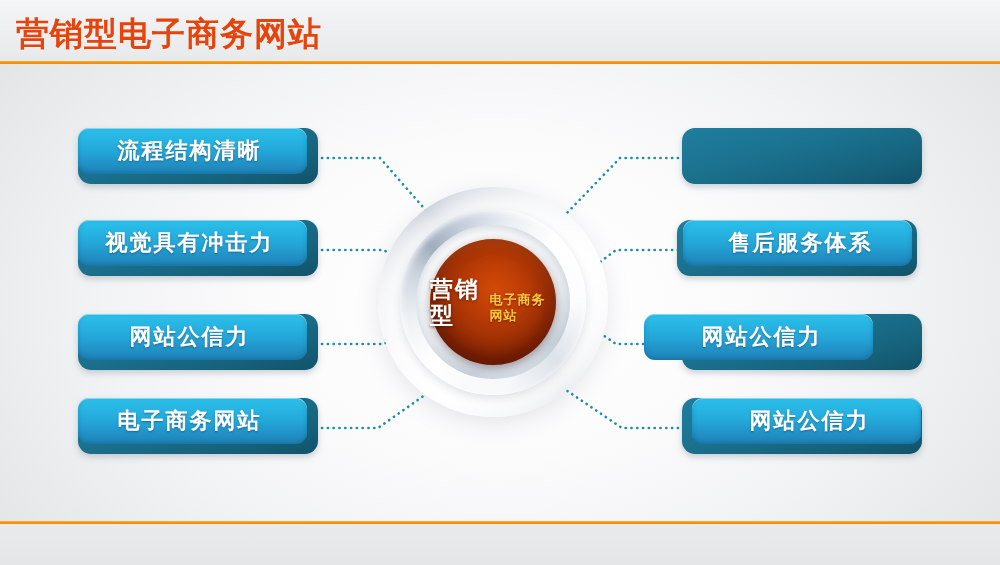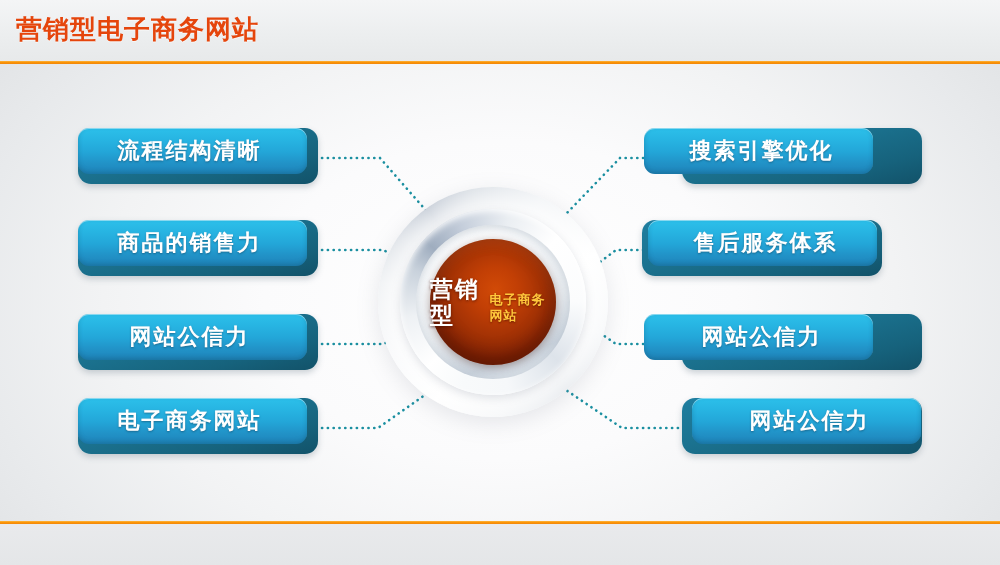--- a/index.html
+++ b/index.html
@@ -25,21 +25,21 @@
   
   .header-band {
     position: absolute;
     left: 0; top: 0;
     width: 1000px; height: 62px;
     background: linear-gradient(180deg, #f4f5f6 0%, #eceeef 55%, #e7e9ea 100%);
   }
   .title {
     position: absolute;
     left: 16px; top: 12px;
-    font-size: 26px;
+    font-size: 33px;
     font-weight: bold;
     letter-spacing: 1px;
     color: #e5450c;
     text-shadow: 0 1px 0 rgba(255,255,255,0.55);
     white-space: nowrap;
   }
   .rule-top {
     position: absolute;
     left: 0; top: 61px;
     width: 1000px; height: 3px;
@@ -219,46 +219,43 @@
   <div class="btn left" style="left:78px; top:128px;">
     <div class="bevel"></div>
     <div class="face">
       <div class="label">流程结构清晰</div>
     </div>
   </div>
 
   <div class="btn left" style="left:78px; top:220px;">
     <div class="bevel"></div>
     <div class="face">
-      <div class="label">商品的销售力</div>
+      <div class="label">视觉具有冲击力</div>
     </div>
   </div>
 
   <div class="btn left" style="left:78px; top:314px;">
     <div class="bevel"></div>
     <div class="face">
       <div class="label">网站公信力</div>
     </div>
   </div>
 
   <div class="btn left" style="left:78px; top:398px;">
     <div class="bevel"></div>
     <div class="face">
       <div class="label">电子商务网站</div>
     </div>
   </div>
 
   <div class="btn right" style="left:682px; top:128px;">
     <div class="bevel"></div>
-    <div class="face">
-      <div class="label">搜索引擎优化</div>
-    </div>
-  </div>
-
-  <div class="btn right" style="left:642px; top:220px;padding-left:44px;">
+  </div>
+
+  <div class="btn right" style="left:677px; top:220px;padding-left:44px;">
     <div class="bevel"></div>
     <div class="face">
       <div class="label">售后服务体系</div>
     </div>
   </div>
 
   <div class="btn right" style="left:682px; top:314px;">
     <div class="bevel"></div>
     <div class="face">
       <div class="label">网站公信力</div>

